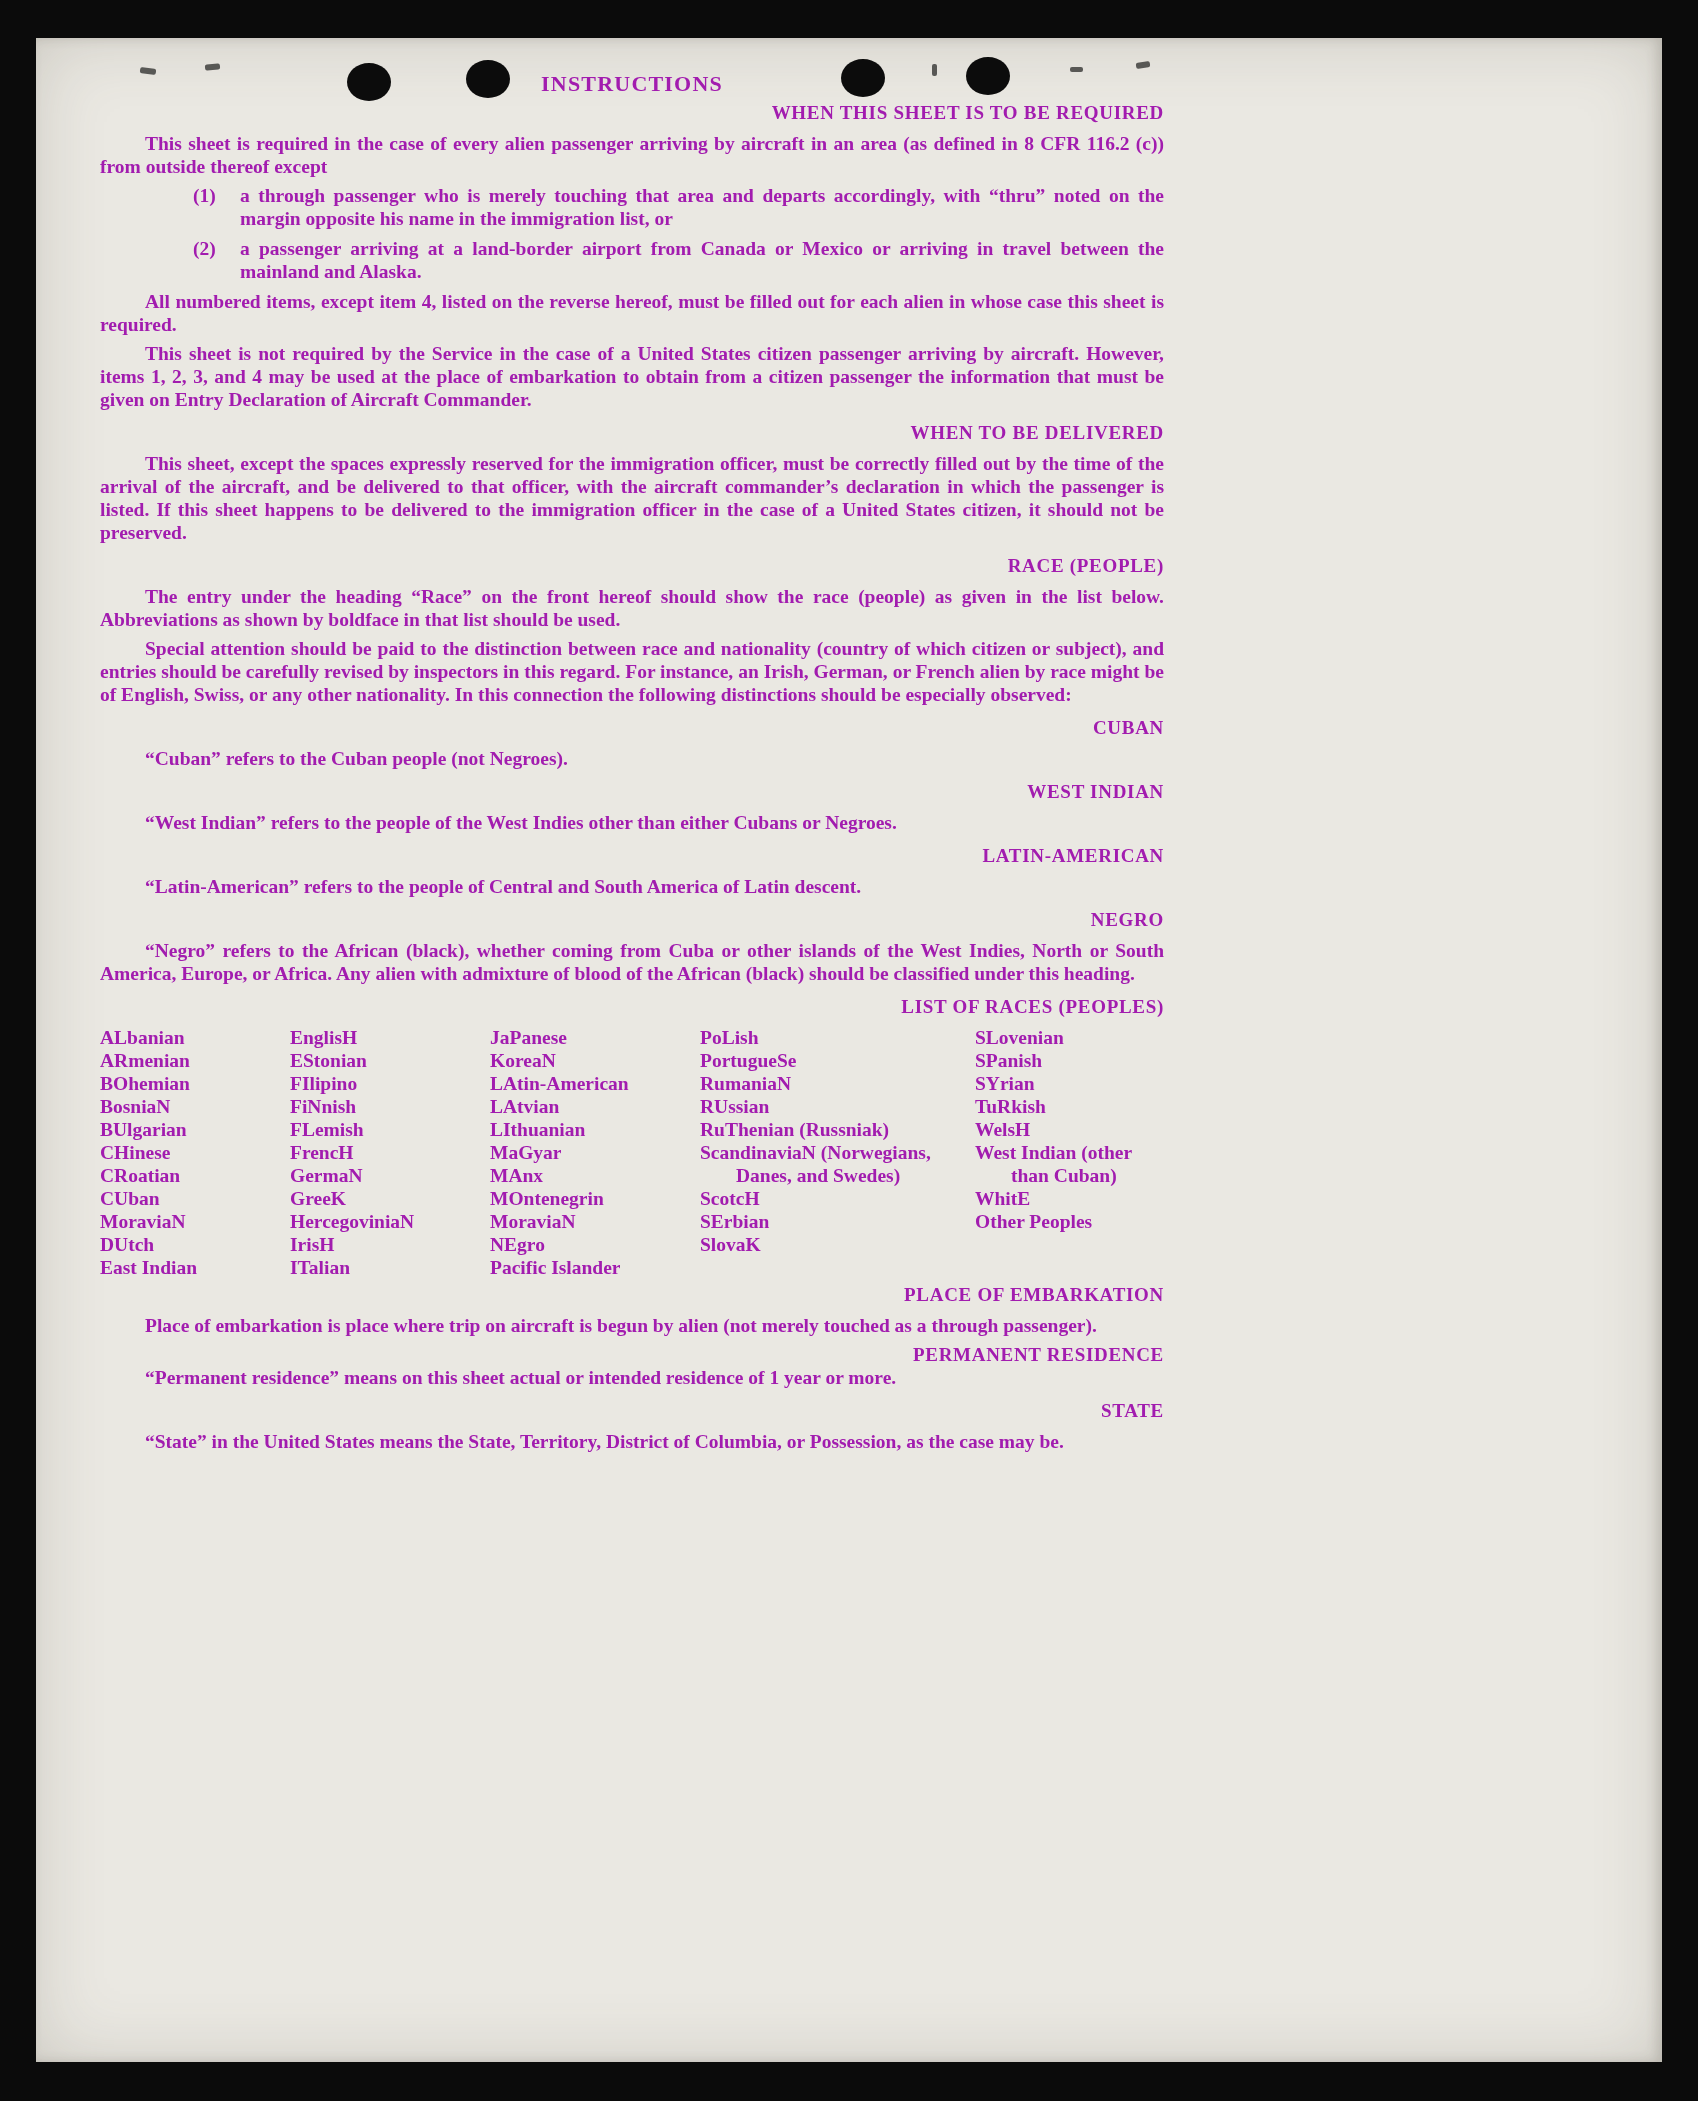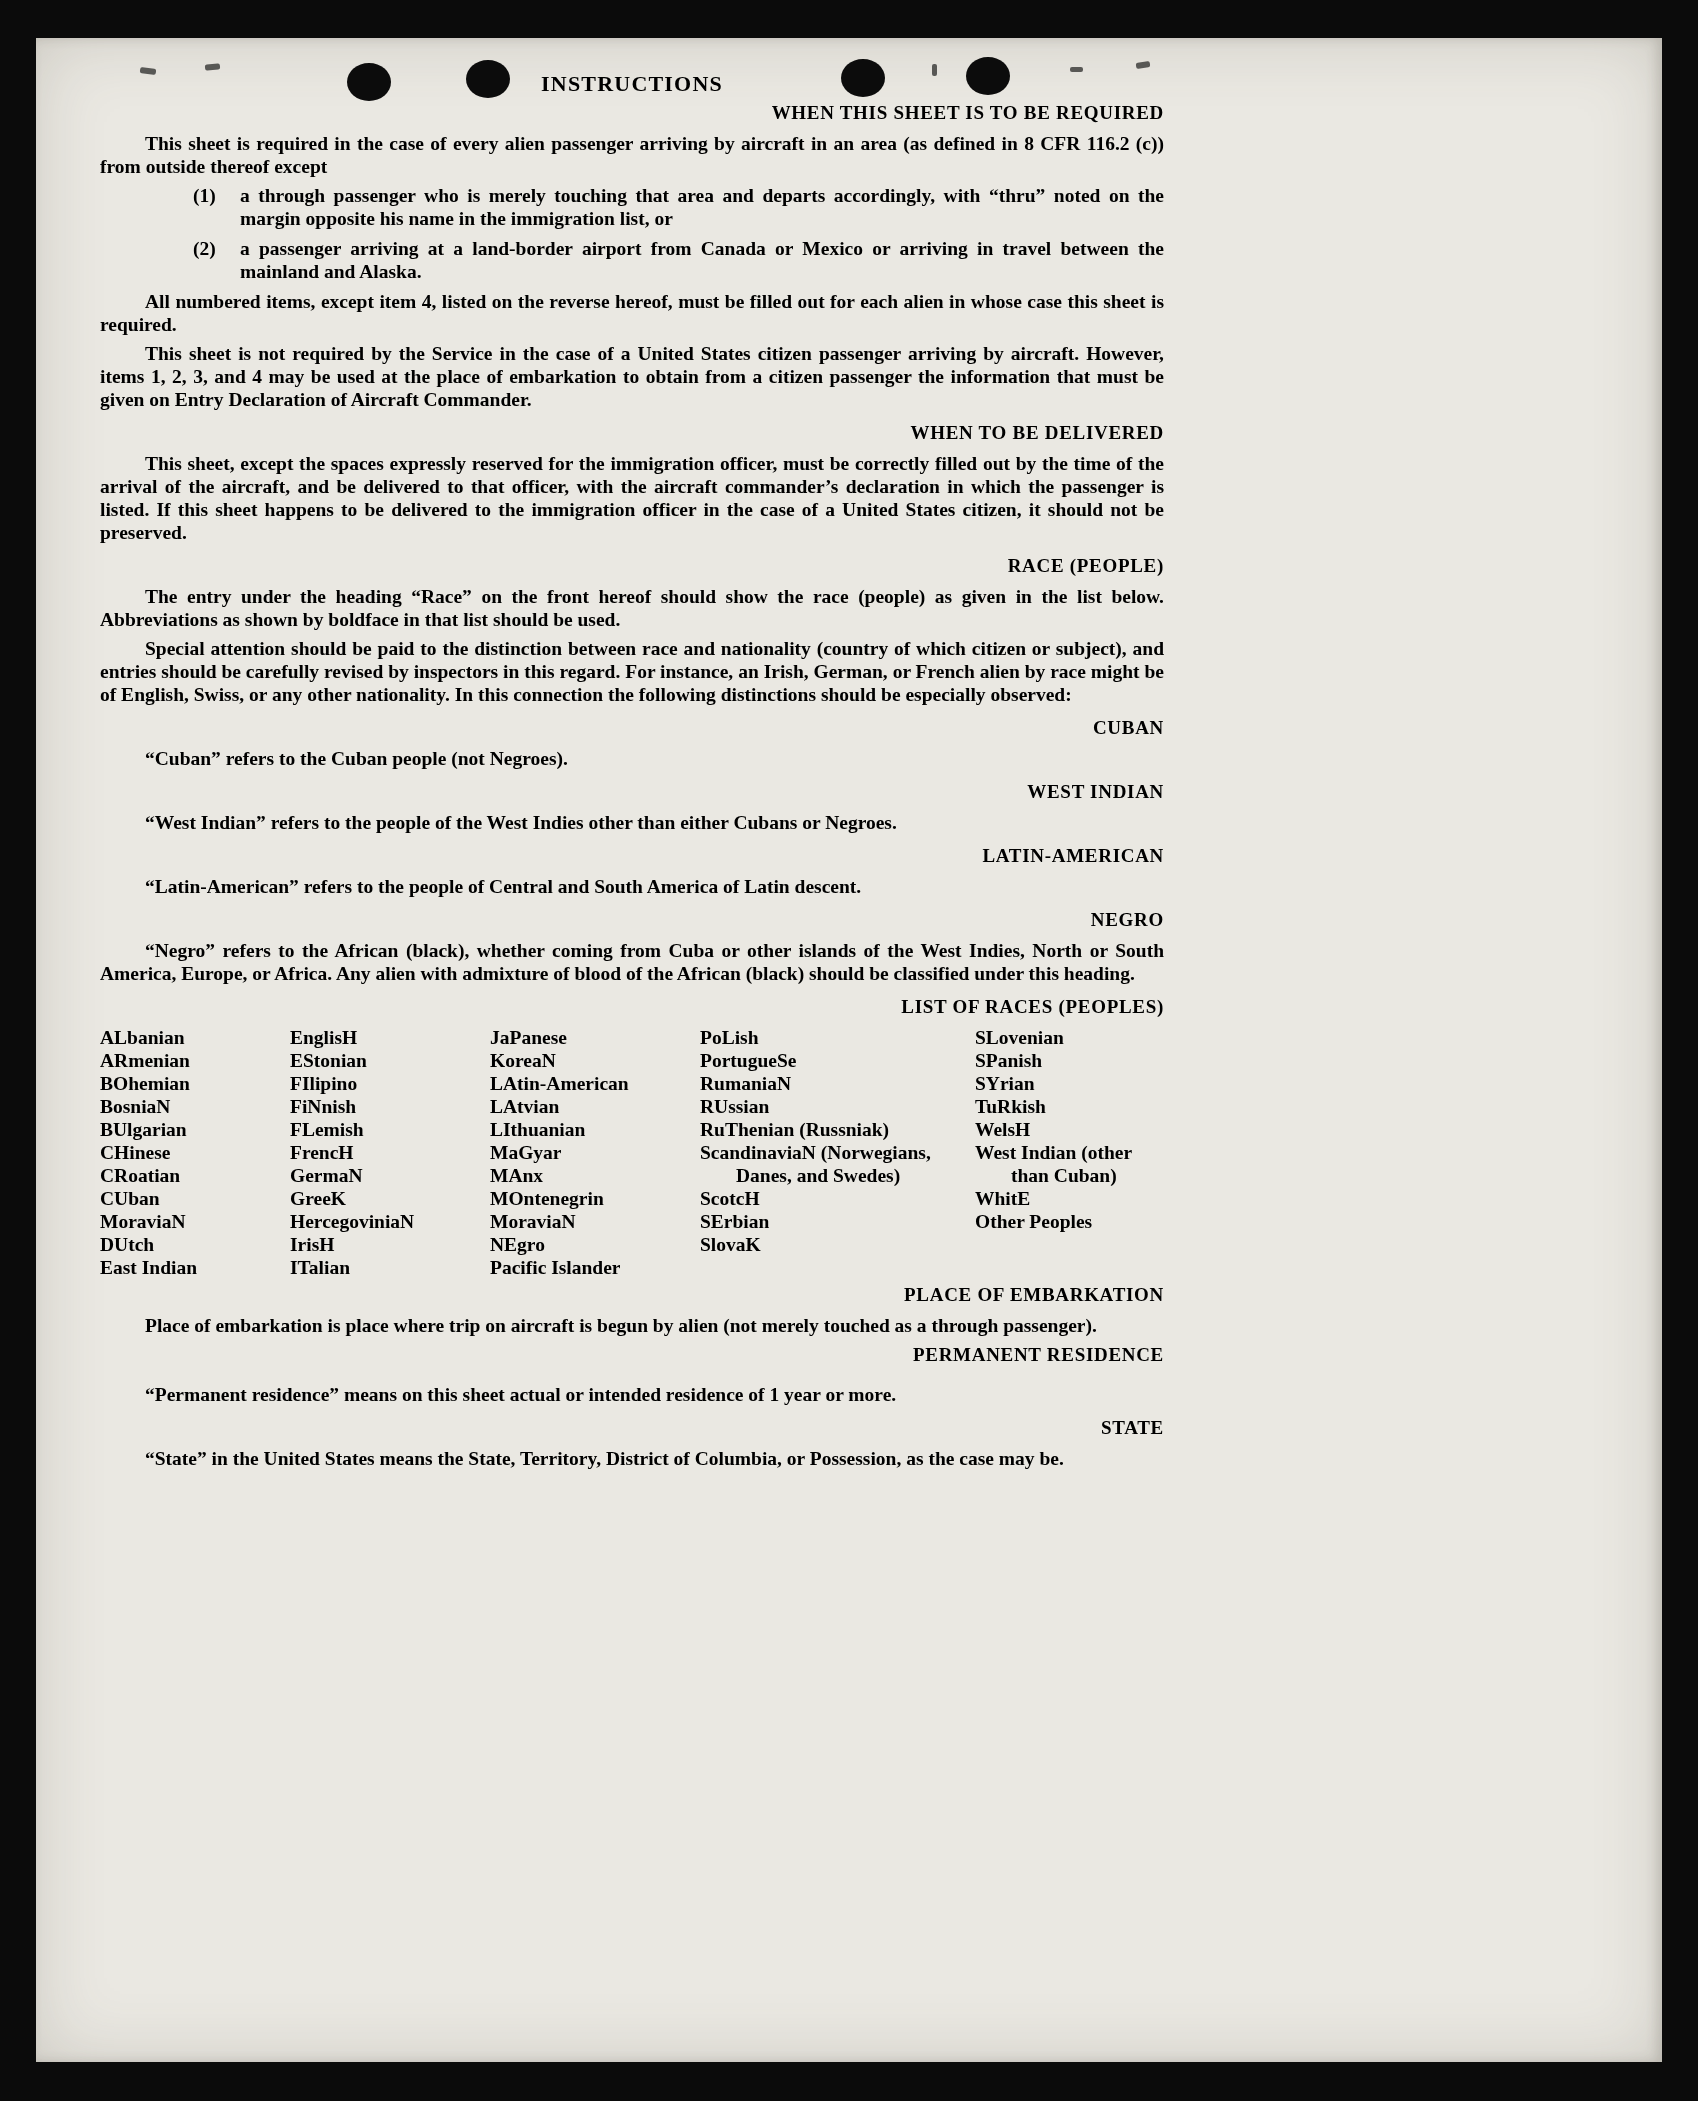--- a/index.html
+++ b/index.html
@@ -31,21 +31,21 @@
   .artifact {
     position:absolute;
     background:#2a2a28;
     border-radius:2px;
     opacity:.75;
   }
   .content {
     position:absolute;
     left:64px; top:34px;
     width:1064px;
-    color:#000000;
+    color:#a21caf;
     font-size:19.5px;
     font-weight:700;
     line-height:23px;
   }
   .doc-title {
     text-align:center;
     font-size:22px;
     letter-spacing:1.2px;
     margin-bottom:6px;
     font-weight:700;
@@ -198,21 +198,21 @@
             <li>WelsH</li>
             <li>West Indian (other than Cuban)</li>
             <li>WhitE</li>
             <li>Other Peoples</li>
           </ul>
       </div>
 
       <div class="section-heading" style="margin-top:2px;">PLACE OF EMBARKATION</div>
       <p class="para">Place of embarkation is place where trip on aircraft is begun by alien (not merely touched as a through passenger).</p>
 
-      <div class="section-heading" style="margin-top:4px; margin-bottom:17px;">PERMANENT RESIDENCE</div>
+      <div class="section-heading" style="margin-top:4px; margin-bottom:0;">PERMANENT RESIDENCE</div>
       <p class="para">“Permanent residence” means on this sheet actual or intended residence of 1 year or more.</p>
 
       <div class="section-heading">STATE</div>
       <p class="para">“State” in the United States means the State, Territory, District of Columbia, or Possession, as the case may be.</p>
 
     </div>
   </div>
 </div>
 
 </body></html>

